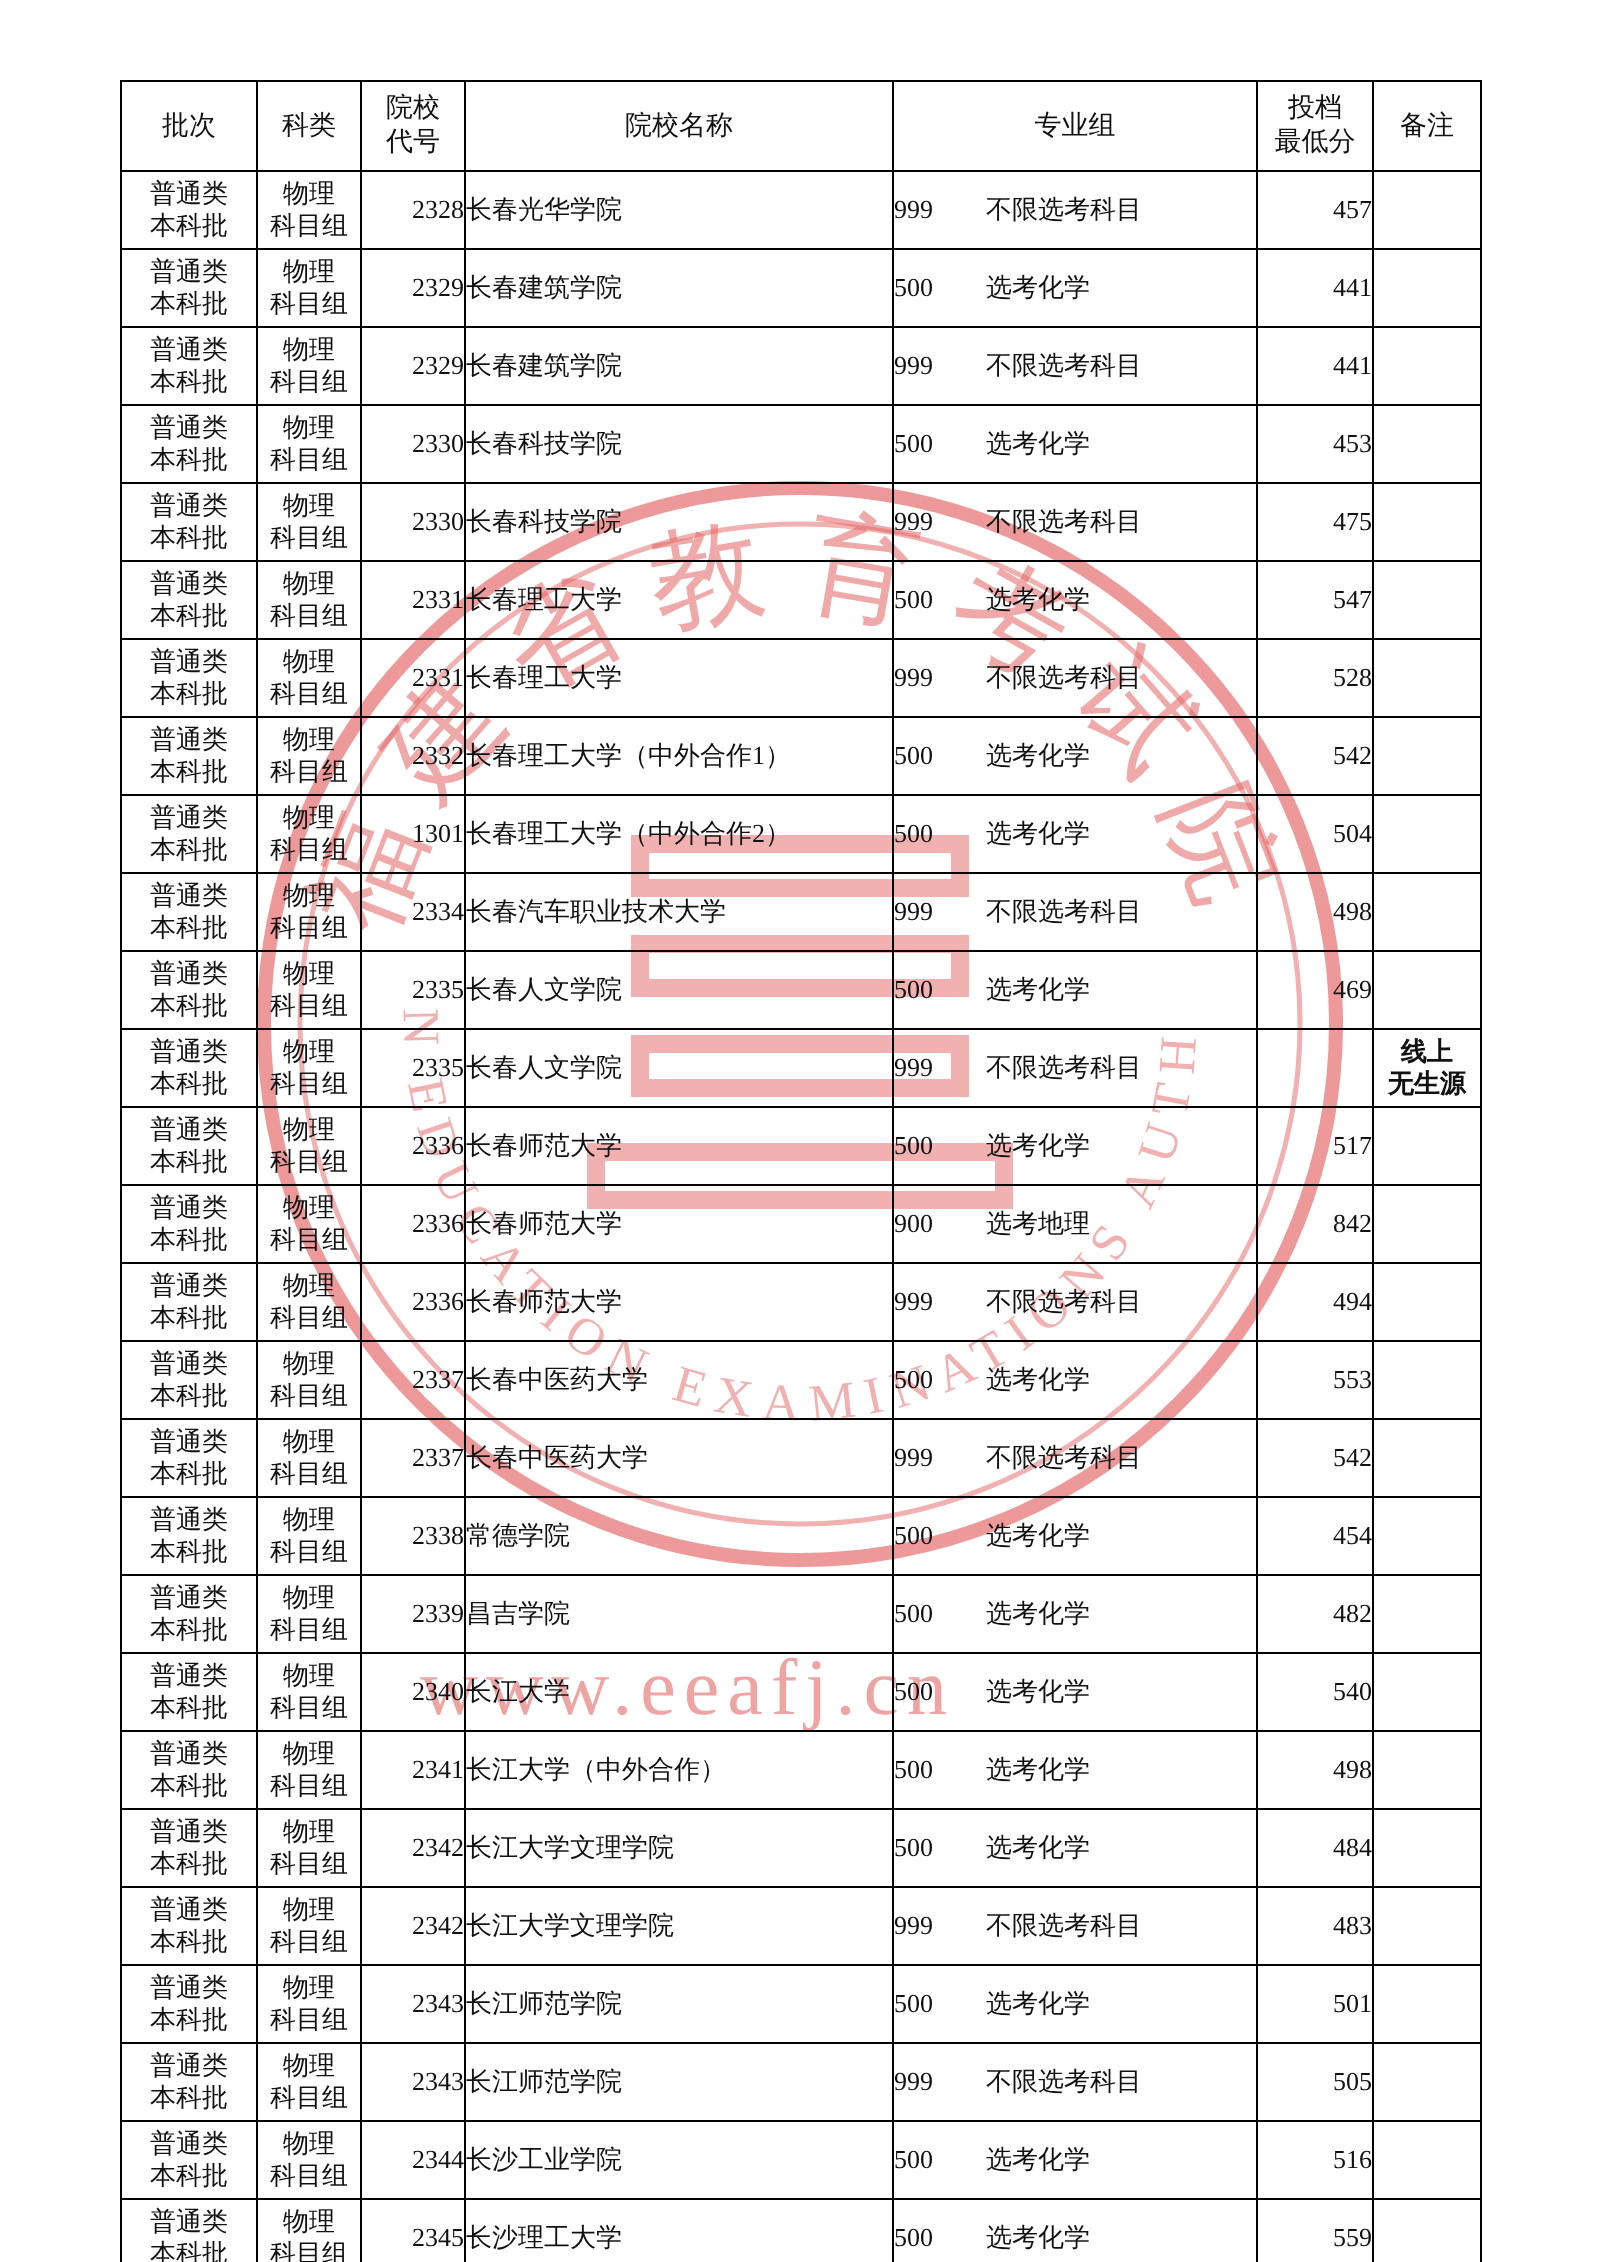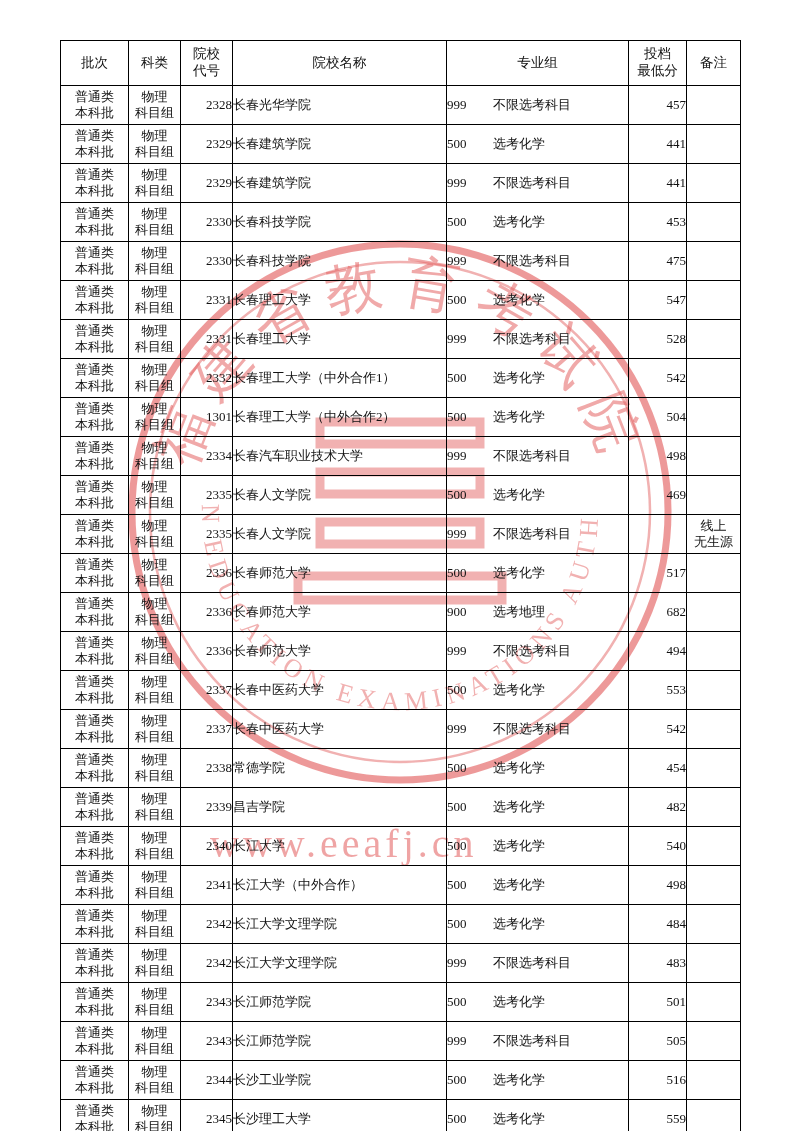--- a/index.html
+++ b/index.html
@@ -107,21 +107,21 @@
   .group-name {
     display: inline-block;
     margin-left: 16px;
   }
 
   .remark-cell {
     text-align: center;
     font-size: 12.5px;
     line-height: 1.3;
   }
-  .remark-cell span { display: block; }
+  .remark-cell span { display: block; font-weight: bold; }
 
   .footer {
     position: absolute;
     left: 0;
     right: 0;
     top: 1150px;
     text-align: center;
     font-size: 14px;
     letter-spacing: 1px;
     z-index: 2;
@@ -419,21 +419,21 @@
             <span>普通类</span>
             <span>本科批</span>
           </td>
           <td class="two-line">
             <span>物理</span>
             <span>科目组</span>
           </td>
           <td class="cell-center">2336</td>
           <td class="cell-left">长春师范大学</td>
           <td class="group-cell"><span class="group-code">900</span><span class="group-name">选考地理</span></td>
-          <td class="cell-center">682</td>
+          <td class="cell-center">842</td>
           <td class="remark-cell">
             <span></span>
             <span></span>
           </td>
         </tr>
         <tr>
           <td class="two-line">
             <span>普通类</span>
             <span>本科批</span>
           </td>

